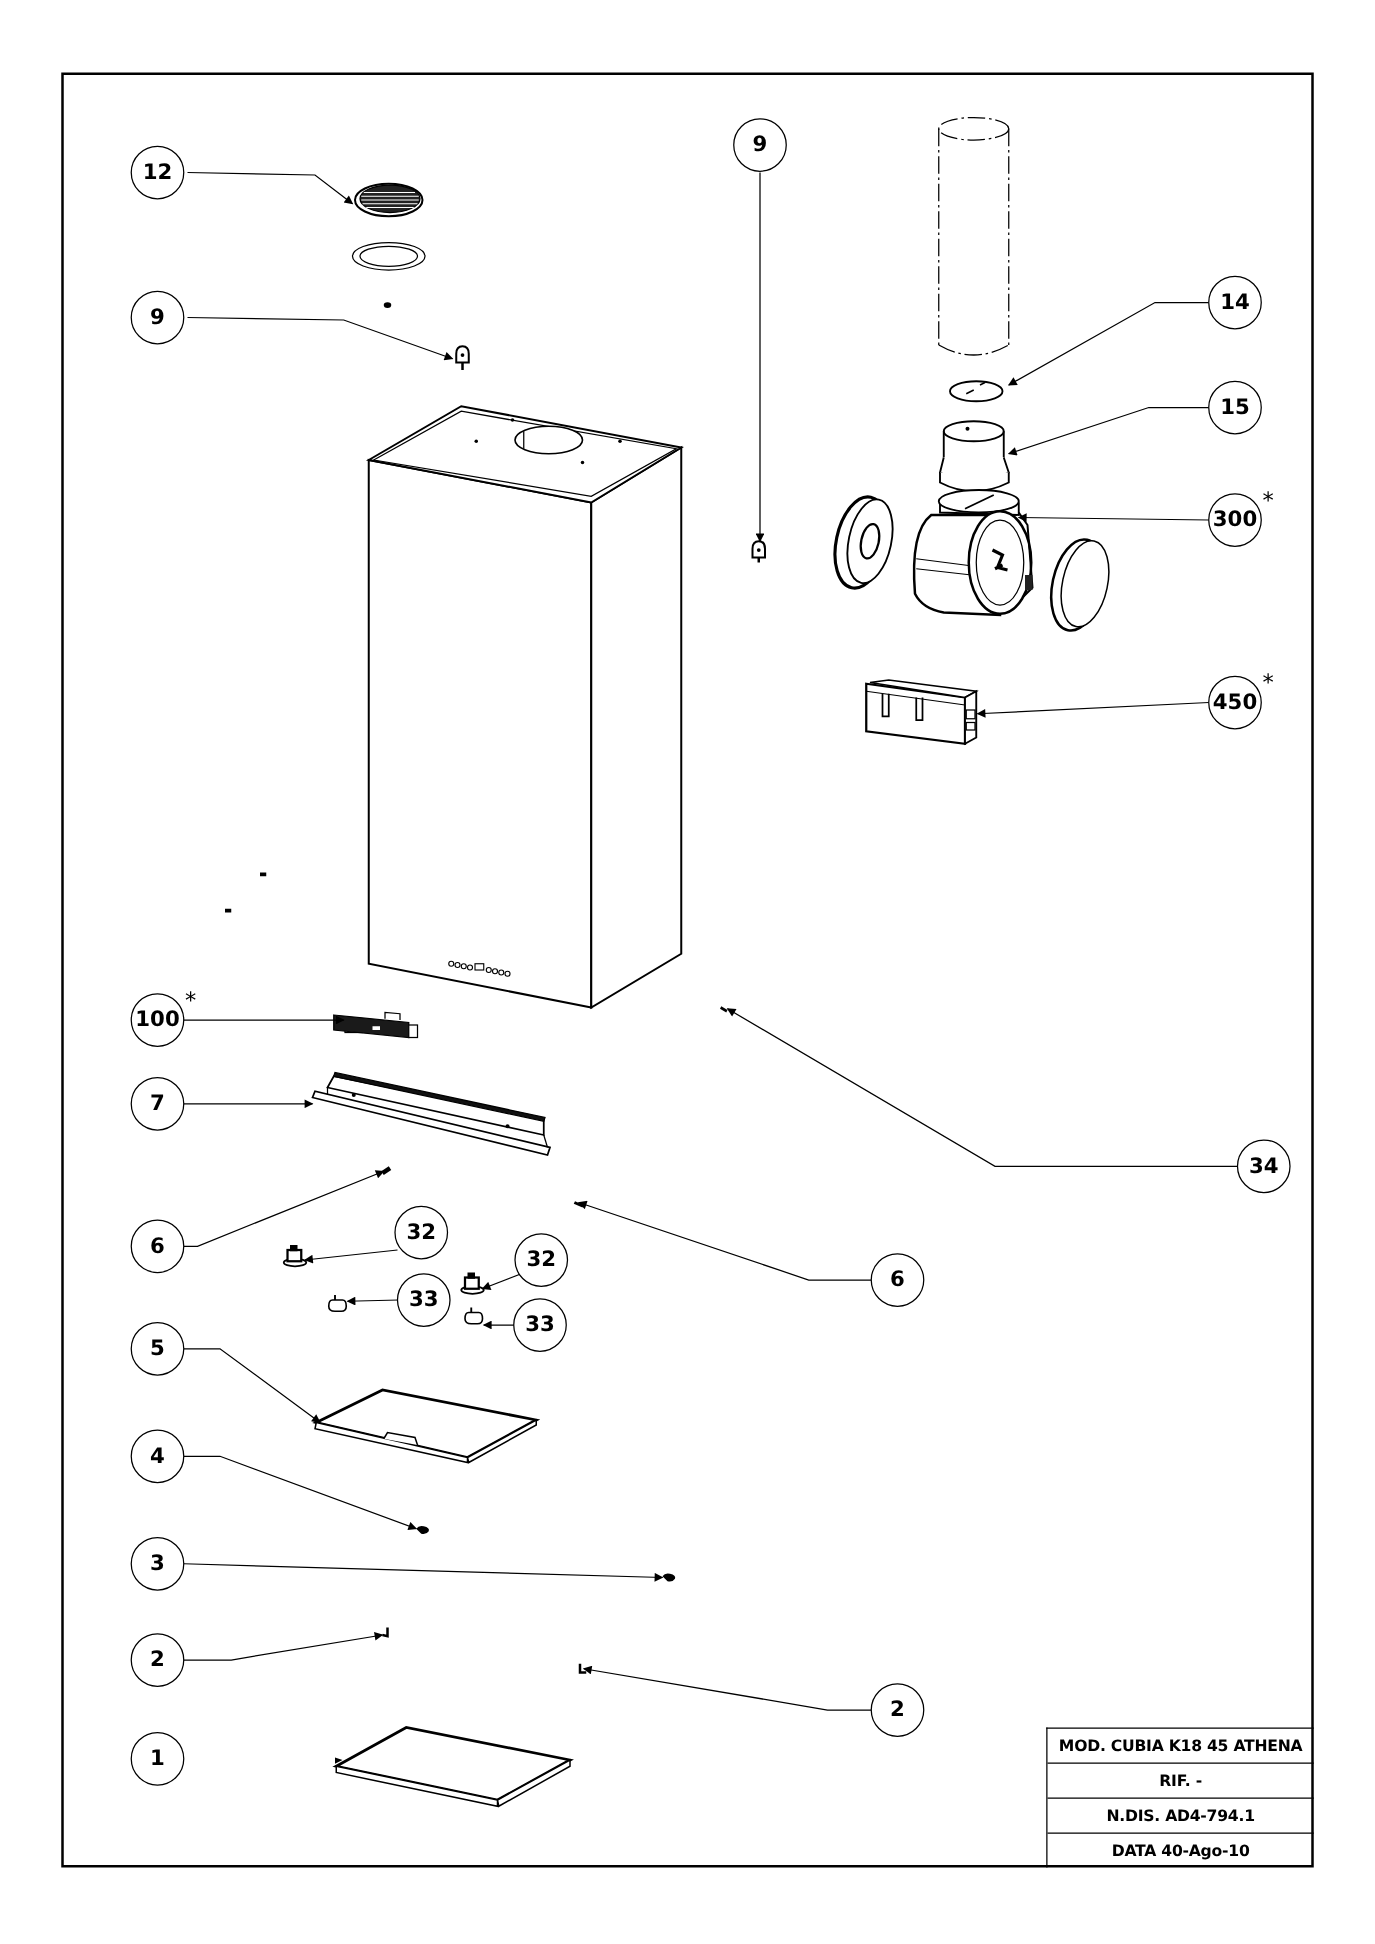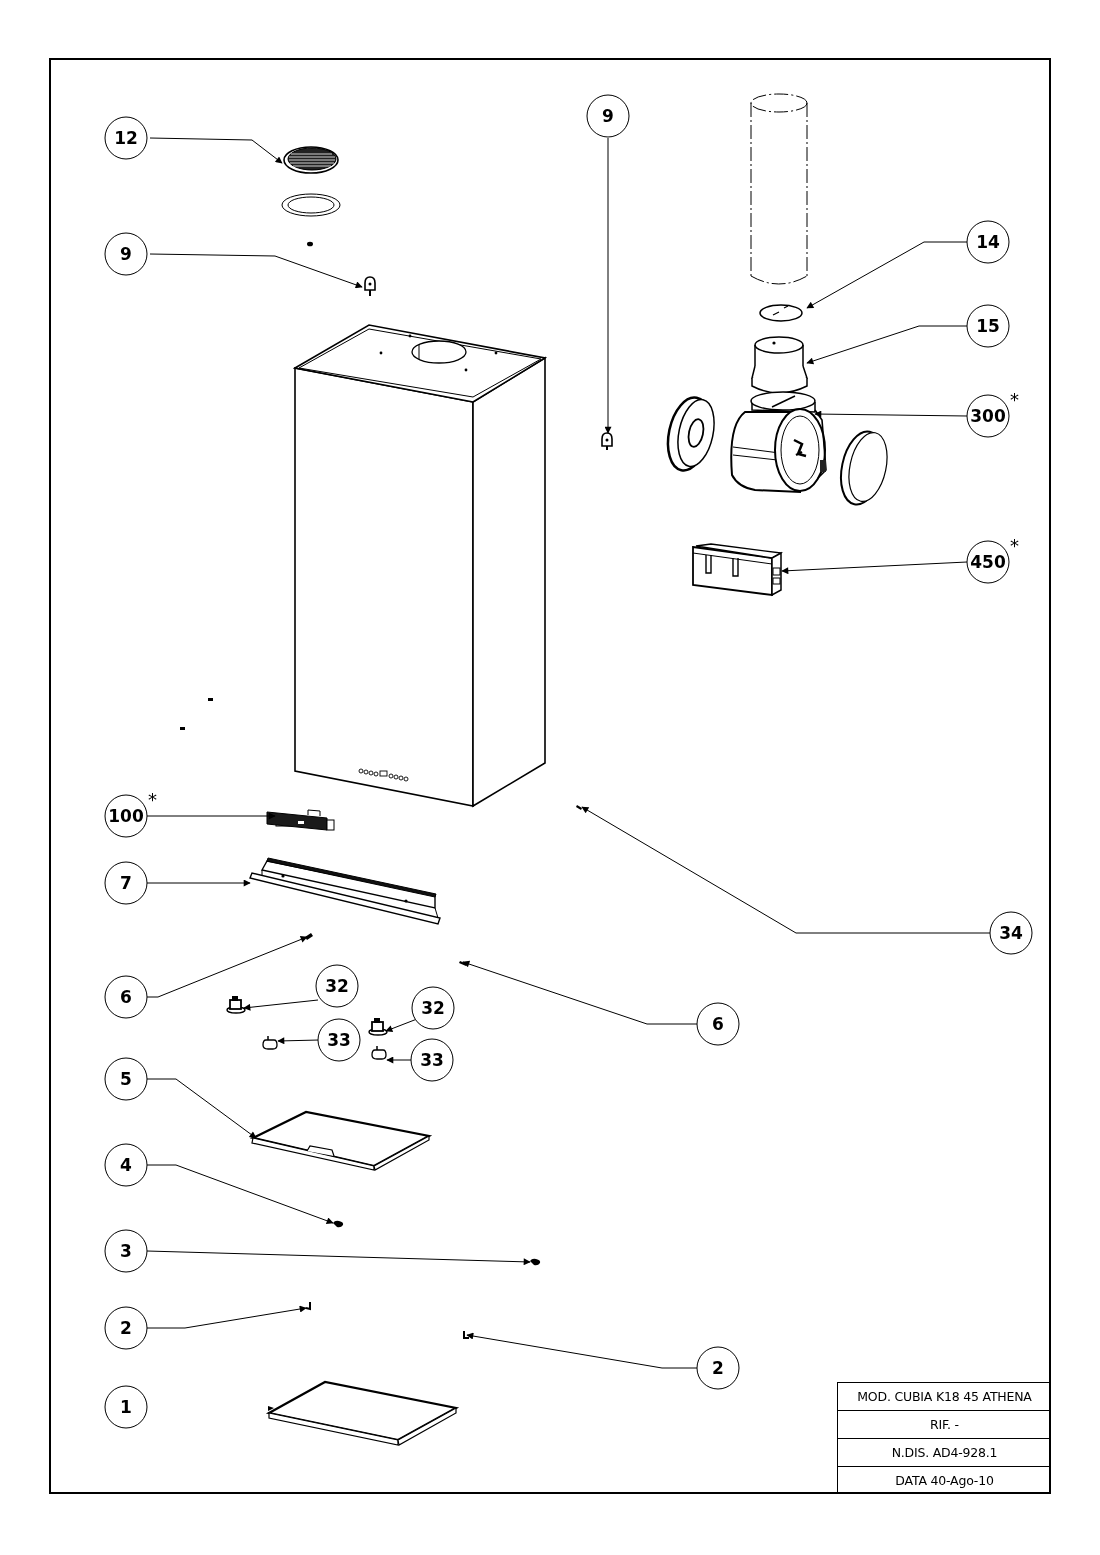--- a/index.html
+++ b/index.html
@@ -6,21 +6,21 @@
   body { width: 1100px; height: 1555px; position: relative; overflow: hidden; font-family: "DejaVu Sans", sans-serif; }
   #sheet { position: absolute; left: 0; top: 0; width: 1100px; height: 1555px; }
   .callout-circle { fill: #ffffff; stroke: #000; stroke-width: 1; }
   .callout-text { font-family: "DejaVu Sans", sans-serif; font-size: 17px; font-weight: bold; fill: #000; text-anchor: middle; dominant-baseline: central; }
   .star { font-family: "DejaVu Sans", sans-serif; font-size: 18px; fill: #000; }
   .leader { stroke: #000; stroke-width: 1; fill: none; }
   .part { stroke: #000; fill: #fff; stroke-width: 1.6; }
   .part-thin { stroke: #000; fill: none; stroke-width: 1; }
   .dashdot { stroke: #000; fill: none; stroke-width: 1; stroke-dasharray: 14 3 2 3; }
   #title-block { position: absolute; left: 837px; top: 1382px; width: 213px; border-left: 1px solid #000; border-top: 1px solid #000; }
-  .tb-row { height: 27px; border-bottom: 1px solid #000; font-family: "DejaVu Sans", sans-serif; font-size: 12.5px; font-weight: normal; display: flex; align-items: center; justify-content: center; white-space: nowrap; letter-spacing: -0.2px; }
+  .tb-row { height: 27px; border-bottom: 1px solid #000; font-family: "DejaVu Sans", sans-serif; font-size: 12.5px; font-weight: bold; display: flex; align-items: center; justify-content: center; white-space: nowrap; letter-spacing: -0.2px; }
   .tb-row:last-child { border-bottom: none; }
 </style>
 </head>
 <body>
 
 <svg id="sheet" viewBox="0 0 1100 1555" xmlns="http://www.w3.org/2000/svg">
   <defs>
     <marker id="arrow" viewBox="0 0 10 10" refX="9" refY="5" markerWidth="9" markerHeight="7" orient="auto-start-reverse" markerUnits="userSpaceOnUse">
       <path d="M0,0 L10,5 L0,10 z" fill="#000"></path>
     </marker>
@@ -318,15 +318,15 @@
     </g>
   <g>
       <circle class="callout-circle" cx="126" cy="1407" r="21"></circle>
       <text class="callout-text" x="126" y="1407">1</text>
     </g>
 </svg>
 
 <div id="title-block">
   <div class="tb-row">MOD. CUBIA K18 45 ATHENA</div>
   <div class="tb-row">RIF. -</div>
-  <div class="tb-row">N.DIS. AD4-928.1</div>
+  <div class="tb-row">N.DIS. AD4-794.1</div>
   <div class="tb-row">DATA 40-Ago-10</div>
 </div>
 
 </body></html>

